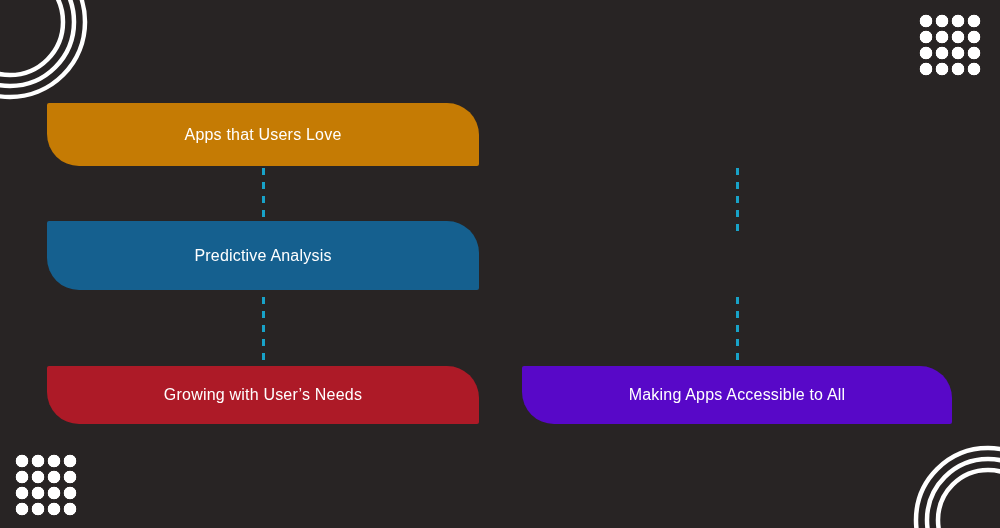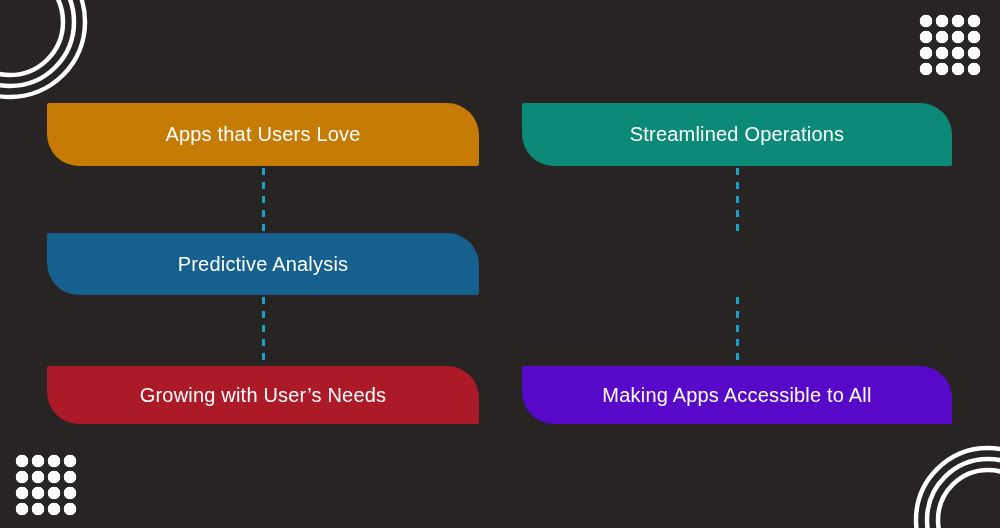--- a/index.html
+++ b/index.html
@@ -27,27 +27,27 @@
     background-image:repeating-linear-gradient(to bottom,var(--connector,#18a2c8) 0 7px,transparent 7px 14px);
   }
   .c1{left:262px;top:168px;height:64px;}
   .c2{left:262px;top:297px;height:68px;}
   .c3{left:736px;top:168px;height:64px;}
   .c4{left:736px;top:297px;height:68px;}
   
   .node{
     position:absolute;display:flex;align-items:center;justify-content:center;
     border-radius:2px 32px 2px 32px;
-    color:var(--text,#fff);font-size:20px;font-weight:500;letter-spacing:.2px;
+    color:var(--text,#fff);font-size:16px;font-weight:500;letter-spacing:.2px;
     text-align:center;
   }
   .colL{left:47px;width:432px;}
   .colR{left:522px;width:430px;}
   .row1{top:103px;height:63px;}
-  .row2{top:233px;height:62px;}
+  .row2{top:221px;height:69px;}
   .row3{top:366px;height:58px;}
 </style>
 </head>
 <body>
 
 <div class="canvas">
 
   <svg class="rings tl" width="180" height="180" viewBox="0 0 180 180">
     <circle cx="10" cy="22" r="53"></circle>
     <circle cx="10" cy="22" r="64"></circle>
@@ -65,23 +65,20 @@
 
   <div class="connector c1"></div>
   <div class="connector c2"></div>
   <div class="connector c3"></div>
   <div class="connector c4"></div>
 
   <div class="node colL row1" style="background-color: rgb(197, 123, 4);">
     <span>Apps that Users Love</span>
   </div>
 
-  <div class="node colR row1" style="background-color: rgb(11, 138, 119);">
-    <span>Streamlined Operations</span>
-  </div>
 
   <div class="node colL row2" style="background-color: rgb(21, 96, 143);">
     <span>Predictive Analysis</span>
   </div>
 
 
   <div class="node colR row3" style="background-color: rgb(88, 8, 200);">
     <span>Making Apps Accessible to All</span>
   </div>
 

